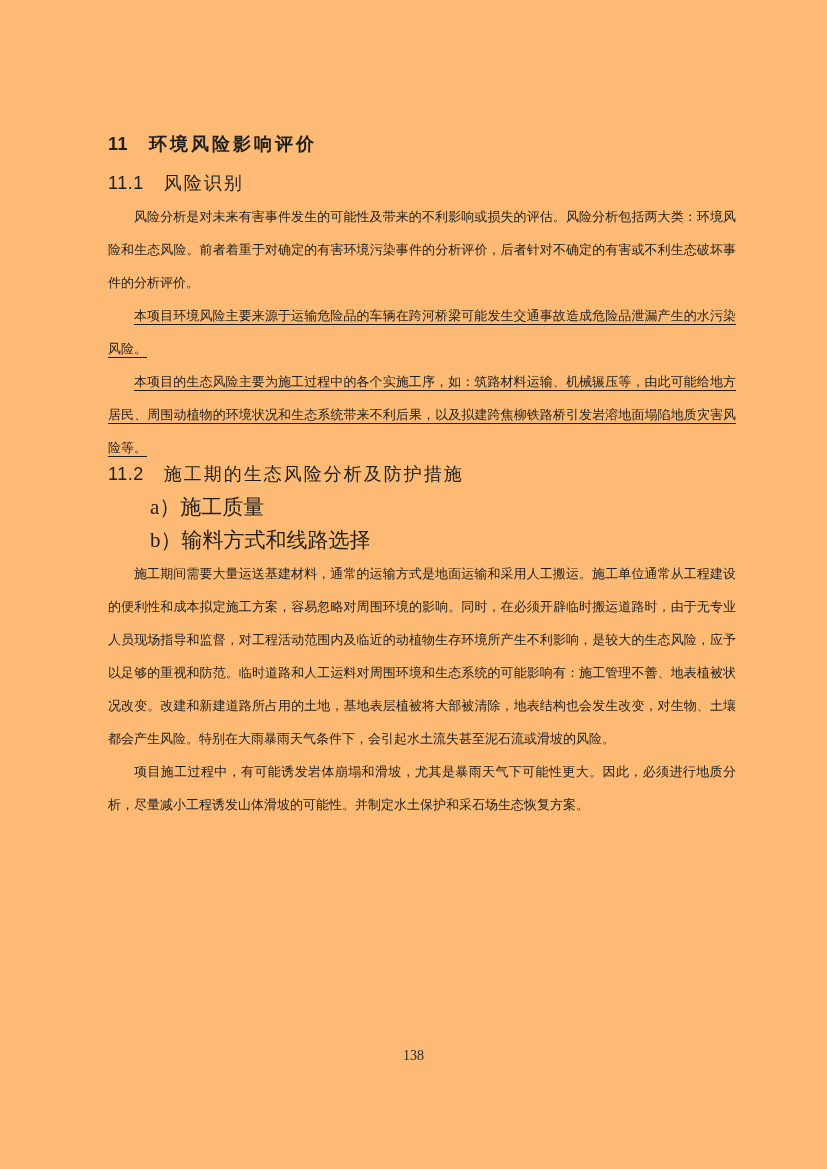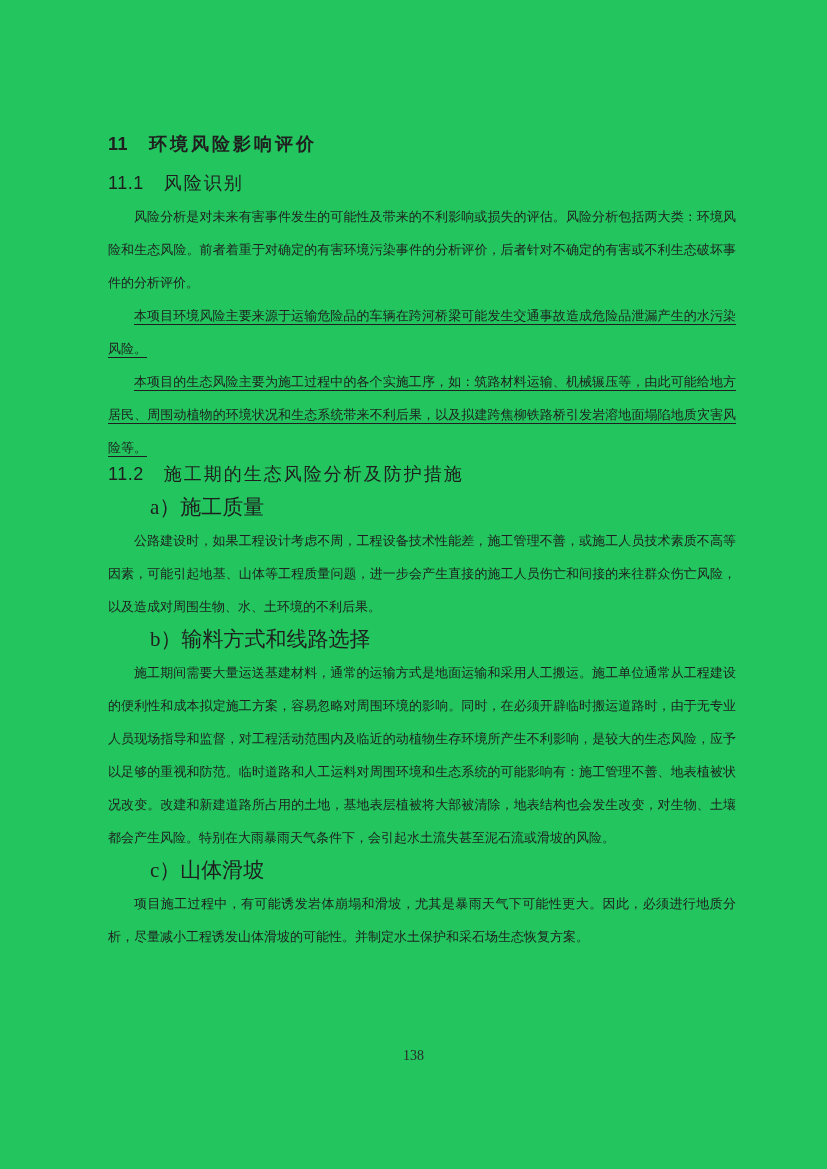--- a/index.html
+++ b/index.html
@@ -78,21 +78,21 @@
     width: 827px;
     text-align: center;
     font-size: 14px;
     line-height: 20px;
     color: #2a2a2a;
   }
 </style>
 </head>
 <body>
 
-<div class="page" style="background: #22c55e; color: rgb(31, 31, 31);">
+<div class="page" style="background: #fdba74; color: rgb(31, 31, 31);">
   <div class="content">
 
     <h1 class="h-chapter">
       <span class="h-num">11</span>
       <span class="h-title">环境风险影响评价</span>
     </h1>
 
     <h2 class="h-section">
       <span class="h-num">11.1</span>
       <span class="h-title">风险识别</span>
@@ -104,26 +104,24 @@
 
     <p class="body-p underlined">本项目的生态风险主要为施工过程中的各个实施工序，如：筑路材料运输、机械辗压等，由此可能给地方居民、周围动植物的环境状况和生态系统带来不利后果，以及拟建跨焦柳铁路桥引发岩溶地面塌陷地质灾害风险等。</p>
 
     <h2 class="h-section pull-up">
       <span class="h-num">11.2</span>
       <span class="h-title">施工期的生态风险分析及防护措施</span>
     </h2>
 
     <p class="item-label">a）施工质量</p>
 
-    <p class="body-p">公路建设时，如果工程设计考虑不周，工程设备技术性能差，施工管理不善，或施工人员技术素质不高等因素，可能引起地基、山体等工程质量问题，进一步会产生直接的施工人员伤亡和间接的来往群众伤亡风险，以及造成对周围生物、水、土环境的不利后果。</p>
 
     <p class="item-label">b）输料方式和线路选择</p>
 
     <p class="body-p">施工期间需要大量运送基建材料，通常的运输方式是地面运输和采用人工搬运。施工单位通常从工程建设的便利性和成本拟定施工方案，容易忽略对周围环境的影响。同时，在必须开辟临时搬运道路时，由于无专业人员现场指导和监督，对工程活动范围内及临近的动植物生存环境所产生不利影响，是较大的生态风险，应予以足够的重视和防范。临时道路和人工运料对周围环境和生态系统的可能影响有：施工管理不善、地表植被状况改变。改建和新建道路所占用的土地，基地表层植被将大部被清除，地表结构也会发生改变，对生物、土壤都会产生风险。特别在大雨暴雨天气条件下，会引起水土流失甚至泥石流或滑坡的风险。</p>
 
-    <p class="item-label">c）山体滑坡</p>
 
     <p class="body-p">项目施工过程中，有可能诱发岩体崩塌和滑坡，尤其是暴雨天气下可能性更大。因此，必须进行地质分析，尽量减小工程诱发山体滑坡的可能性。并制定水土保护和采石场生态恢复方案。</p>
 
   </div>
 
   <div class="page-number">138</div>
 </div>
 
 </body></html>

